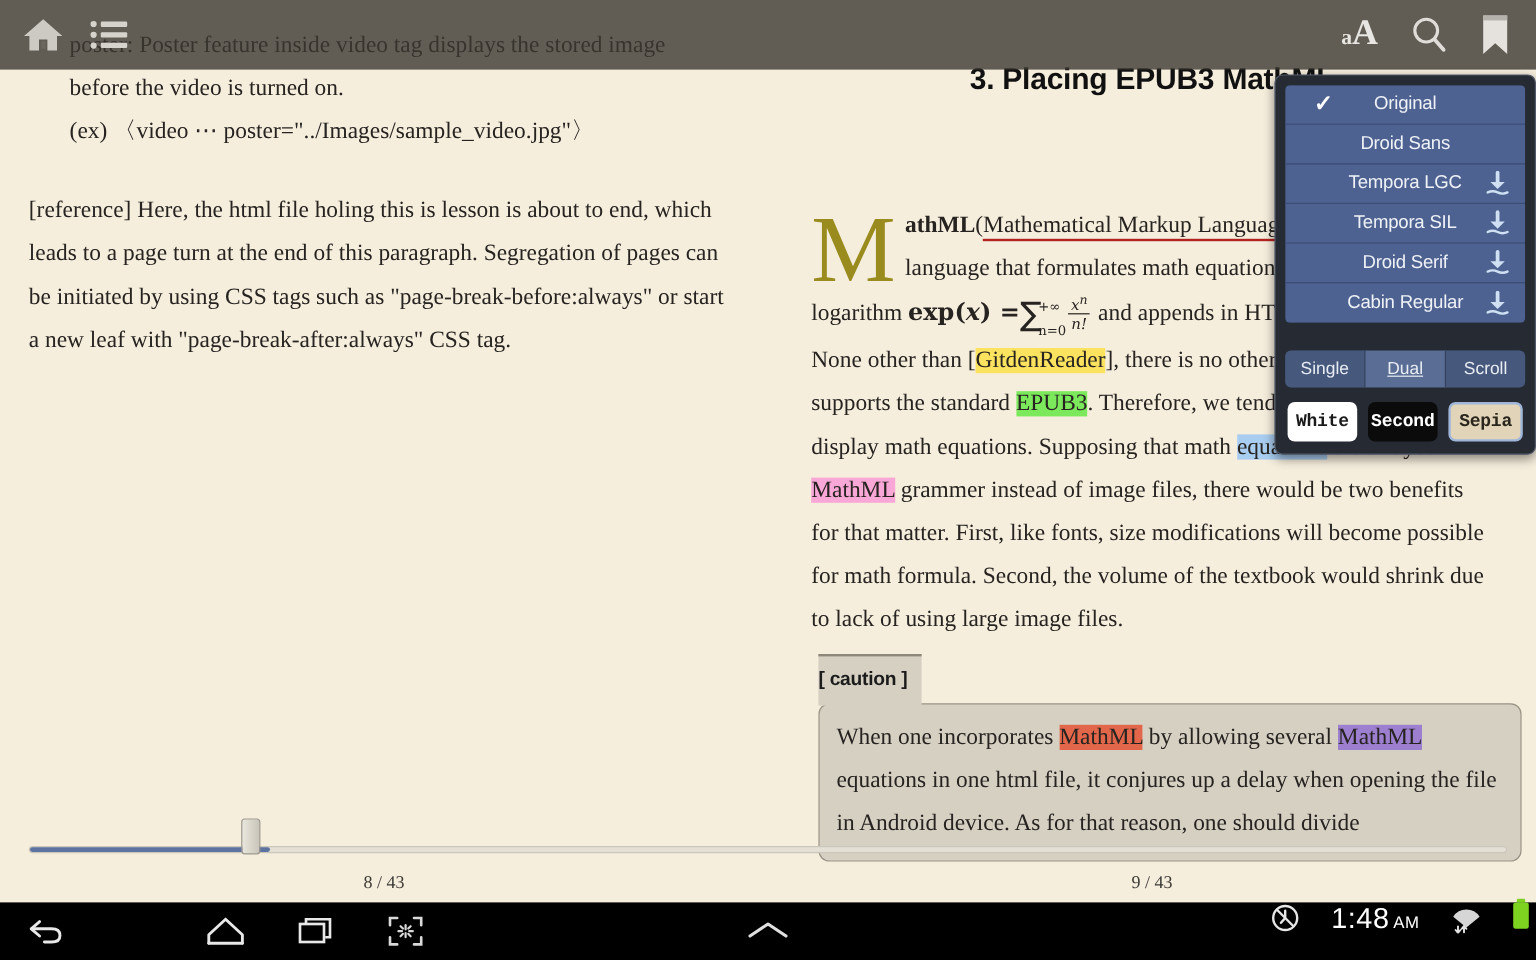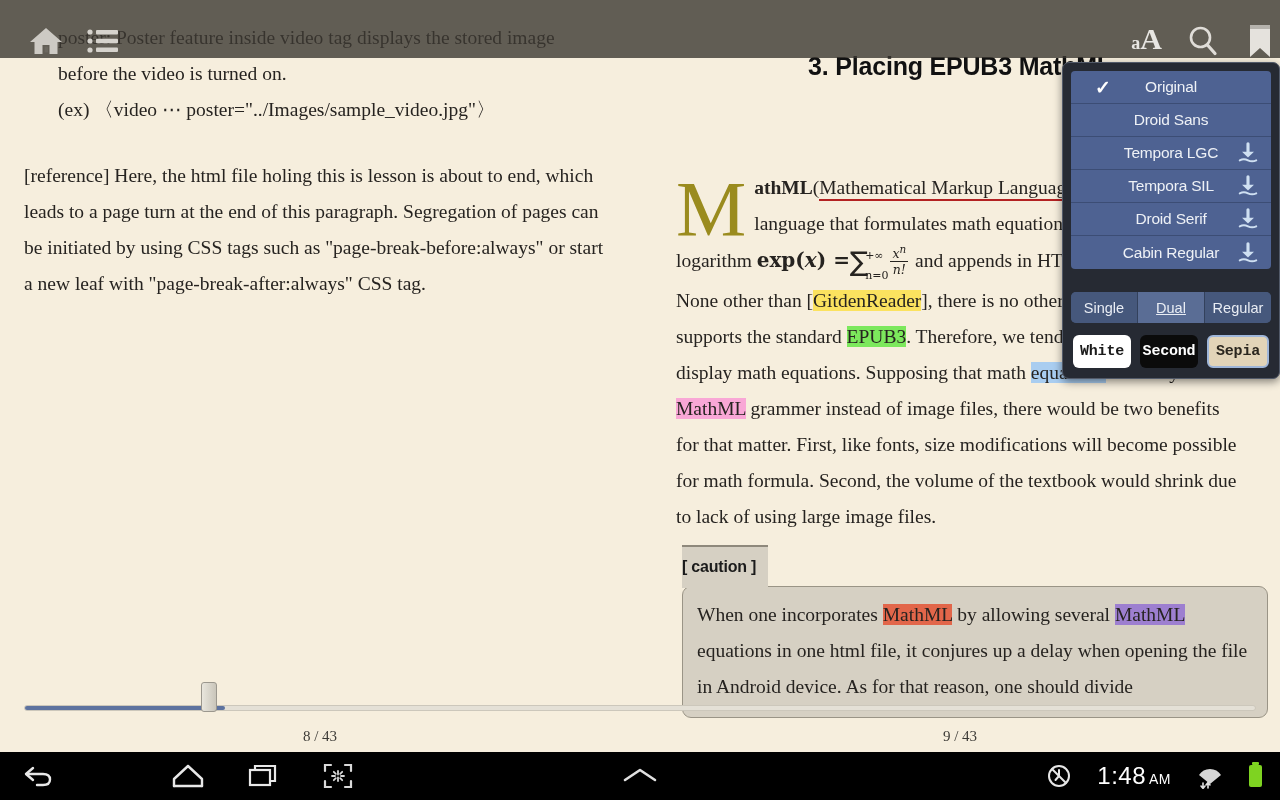--- a/index.html
+++ b/index.html
@@ -183,22 +183,22 @@
   #pagenum-right { left: 860px; }
 
   
   #toolbar {
     position: absolute; left: 0; top: 0;
     width: 1280px; height: 58px;
     background: rgba(60,56,50,0.80);
   }
   .tb-btn {
     position: absolute;
-    top: 12px; height: 58px;
-    display: flex; align-items: center; justify-content: flex-end;
+    top: 0; height: 58px;
+    display: flex; align-items: center; justify-content: center;
   }
   #tb-home { left: 8px; width: 56px; }
   #tb-toc  { left: 62px; width: 58px; }
   #tb-font { right: 118px; width: 58px; }
   #tb-search { right: 60px; width: 58px; }
   #tb-bookmark { right: 8px; width: 52px; }
   .tb-font-label {
     color: #e8e6e2;
     font-family: "Liberation Serif", serif;
     font-weight: bold;
@@ -299,22 +299,22 @@
   }
   .nav-btn {
     position: absolute; top: 0; height: 48px;
     display: flex; align-items: center; justify-content: center;
   }
   #nav-back   { left: 8px;   width: 62px; }
   #nav-recent { left: 157px; width: 62px; }
   #nav-tasks  { left: 232px; width: 62px; }
   #nav-up     { left: 609px; width: 62px; }
   #status-right {
-    position: absolute; right: 18px; top: 0; height: 48px;
-    display: flex; align-items: center; gap: 25px;
+    position: absolute; right: 6px; top: 0; height: 48px;
+    display: flex; gap: 25px;
   }
   #clock {
     color: #ffffff;
     font-family: "Liberation Sans", sans-serif;
     font-size: 24px;
     letter-spacing: 0.5px;
   }
   #clock .ampm { font-size: 14px; margin-left: 3px; }
   #battery {
     width: 13px; height: 22px;
@@ -456,21 +456,21 @@
           <path d="M12 2 L12 12" stroke="#cfe0f2" stroke-width="3.4" stroke-linecap="round"></path>
           <path d="M5.5 10.5 L12 17 L18.5 10.5 Z" fill="#cfe0f2"></path>
           <path d="M3 20 Q7.5 17.8 12 20 Q16.5 22.2 21 20" stroke="#cfe0f2" stroke-width="2.2" fill="none" stroke-linecap="round"></path>
         </svg>
       </div>
     </div>
 
     <div id="layout-seg">
       <div class="seg-btn">Single</div>
       <div class="seg-btn selected">Dual</div>
-      <div class="seg-btn">Regular</div>
+      <div class="seg-btn">Scroll</div>
     </div>
 
     <div id="theme-row">
       <div class="theme-btn theme-white">White</div>
       <div class="theme-btn theme-black">Second</div>
       <div class="theme-btn theme-sepia">Sepia</div>
     </div>
   </div>
 
   <div id="navbar">

